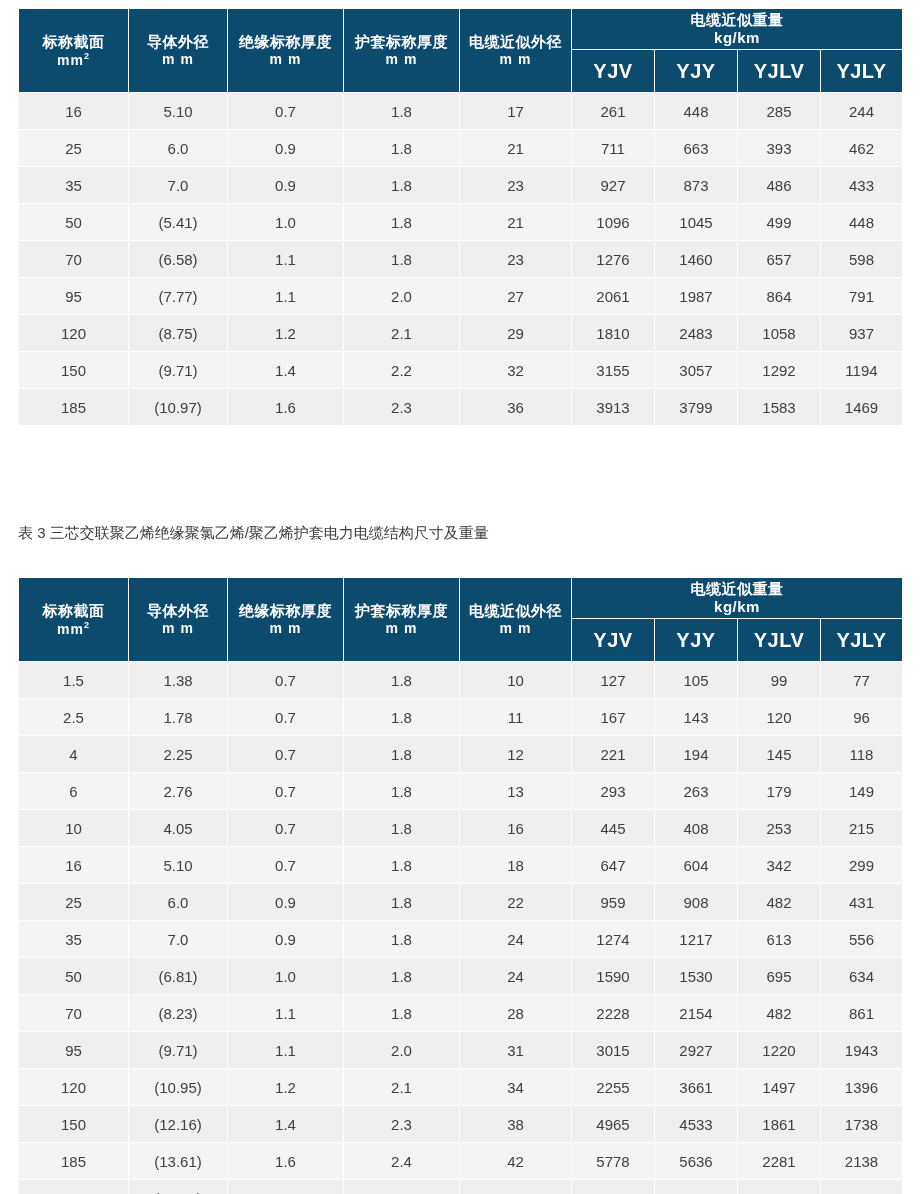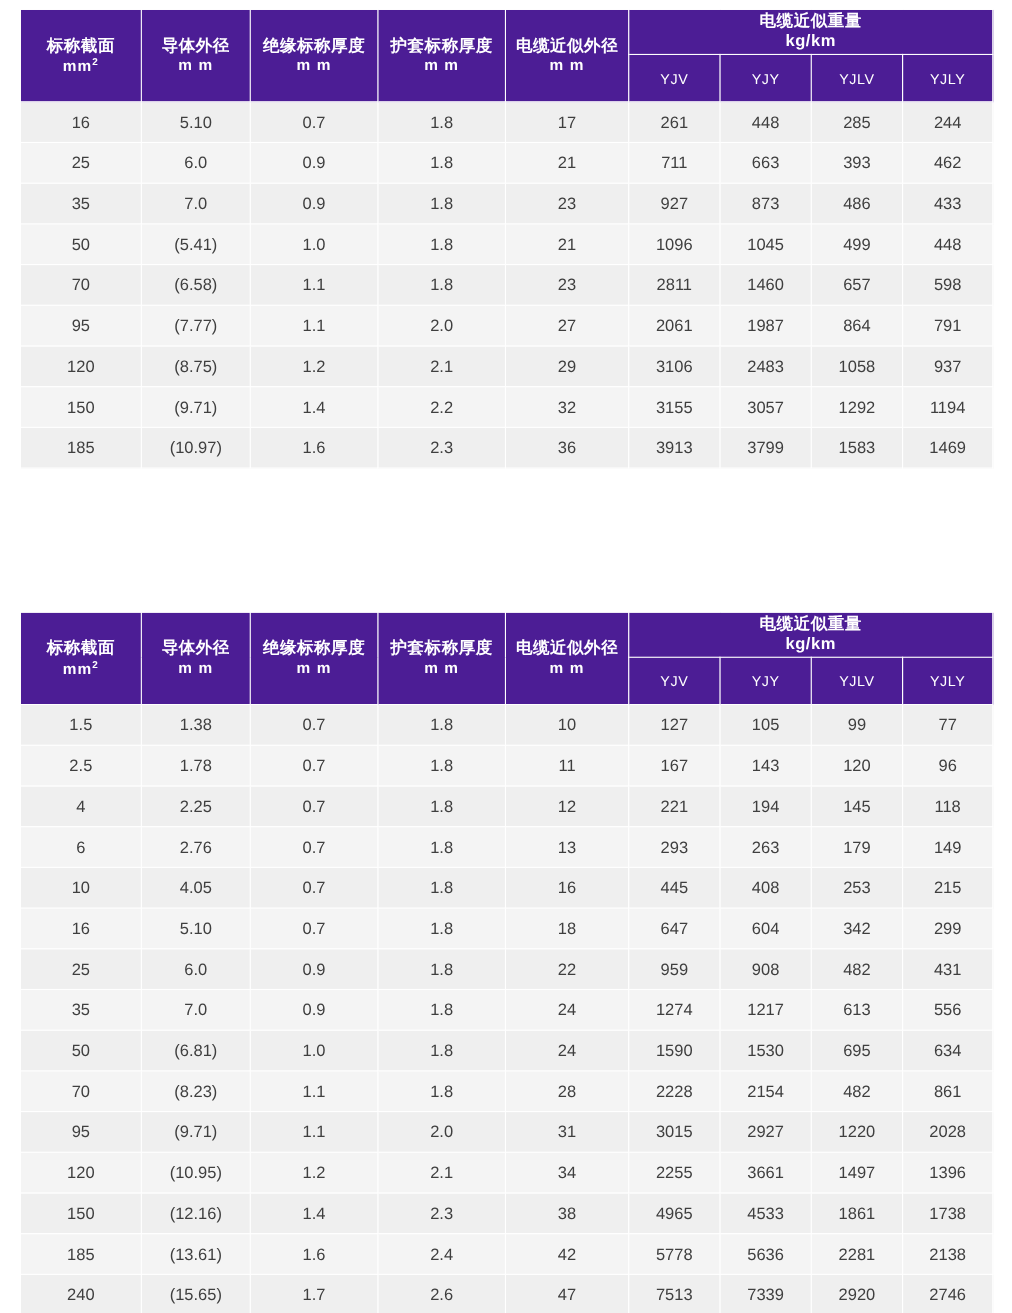--- a/index.html
+++ b/index.html
@@ -24,40 +24,40 @@
     border-collapse: collapse;
     table-layout: fixed;
     font-size: 15px;
   }
   table.cable th, table.cable td {
     border: 1px solid #ffffff;
     text-align: center;
     vertical-align: middle;
   }
   thead th {
-    background: #4c1d95;
+    background: #0c4a6e;
     color: #ffffff;
     font-weight: bold;
     letter-spacing: 0.5px;
   }
   thead th.main {
     height: 78px;
     padding: 2px 2px;
     line-height: 1.28;
     font-size: 15px;
   }
   thead th.group {
     height: 38px;
     font-size: 15px;
     line-height: 1.2;
   }
   thead th.sub {
     height: 40px;
-    font-size: 13px;
-    font-weight: normal;
+    font-size: 20px;
+    font-weight: bold;
   }
   .unit {
     display: block;
     font-weight: bold;
     font-size: 14px;
     letter-spacing: 1px;
   }
   .unit sup {
     font-size: 9px;
     vertical-align: super;
@@ -191,21 +191,21 @@
           <td>1045</td>
           <td>499</td>
           <td>448</td>
         </tr>
         <tr>
           <td>70</td>
           <td>(6.58)</td>
           <td>1.1</td>
           <td>1.8</td>
           <td>23</td>
-          <td>2811</td>
+          <td>1276</td>
           <td>1460</td>
           <td>657</td>
           <td>598</td>
         </tr>
         <tr>
           <td>95</td>
           <td>(7.77)</td>
           <td>1.1</td>
           <td>2.0</td>
           <td>27</td>
@@ -213,21 +213,21 @@
           <td>1987</td>
           <td>864</td>
           <td>791</td>
         </tr>
         <tr>
           <td>120</td>
           <td>(8.75)</td>
           <td>1.2</td>
           <td>2.1</td>
           <td>29</td>
-          <td>3106</td>
+          <td>1810</td>
           <td>2483</td>
           <td>1058</td>
           <td>937</td>
         </tr>
         <tr>
           <td>150</td>
           <td>(9.71)</td>
           <td>1.4</td>
           <td>2.2</td>
           <td>32</td>
@@ -245,20 +245,21 @@
           <td>3913</td>
           <td>3799</td>
           <td>1583</td>
           <td>1469</td>
         </tr>
       </tbody>
   </table>
 
   <div class="gap-1"></div>
 
+  <p class="caption">表 3 三芯交联聚乙烯绝缘聚氯乙烯/聚乙烯护套电力电缆结构尺寸及重量</p>
 
   <div class="gap-2"></div>
 
   <table class="cable">
     <colgroup>
       <col class="c1">
         <col class="c2">
         <col class="c3">
         <col class="c4">
         <col class="c5">
@@ -414,21 +415,21 @@
         </tr>
         <tr>
           <td>95</td>
           <td>(9.71)</td>
           <td>1.1</td>
           <td>2.0</td>
           <td>31</td>
           <td>3015</td>
           <td>2927</td>
           <td>1220</td>
-          <td>2028</td>
+          <td>1943</td>
         </tr>
         <tr>
           <td>120</td>
           <td>(10.95)</td>
           <td>1.2</td>
           <td>2.1</td>
           <td>34</td>
           <td>2255</td>
           <td>3661</td>
           <td>1497</td>

